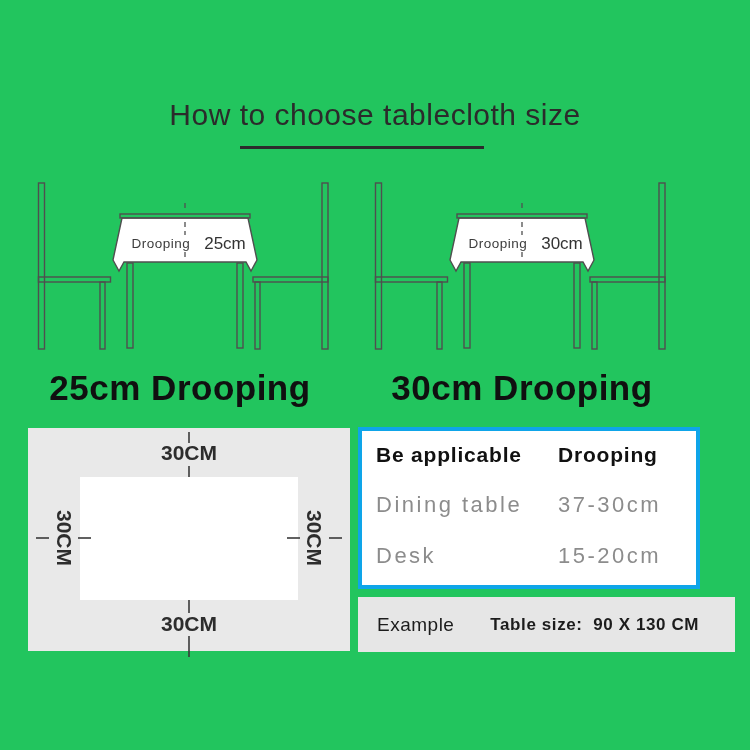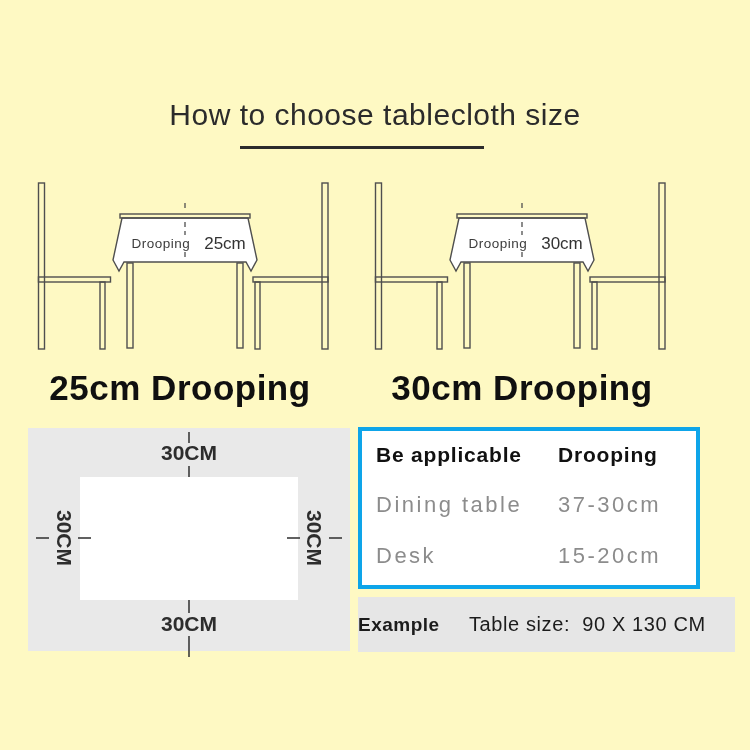--- a/index.html
+++ b/index.html
@@ -1,16 +1,16 @@
 <!DOCTYPE html>
 <html><head>
 <meta charset="utf-8">
 <style>
   html,body{margin:0;padding:0;background:#fff;}
-  .canvas{position:relative;width:750px;height:750px;background:#fef9c3;overflow:hidden;
+  .canvas{position:relative;width:750px;height:750px;background:#22c55e;overflow:hidden;
           font-family:"Liberation Sans",sans-serif;color:#1c1c1c;}
 
   .title{position:absolute;left:0;top:98px;width:750px;text-align:center;
          font-size:30px;font-weight:400;color:#2b2b2b;letter-spacing:0.5px;}
   .title-underline{position:absolute;left:240px;top:146px;width:244px;height:3px;background:#2c2c2c;}
 
   svg.scene{position:absolute;width:320px;height:185px;}
   #scene1{left:20px;top:168px;}
   #scene2{left:357px;top:168px;}
   svg .ln{fill:none;stroke:#4f4f4f;stroke-width:1.4;}
@@ -36,23 +36,23 @@
               border:4px solid #0ea5e9;box-sizing:border-box;background:#fff;
               display:flex;flex-direction:column;justify-content:space-between;
               padding:12px 0 16px 0;}
   .st-row{display:flex;align-items:baseline;}
   .st-c1{width:196px;padding-left:14px;box-sizing:border-box;}
   .st-header span{font-size:21px;font-weight:bold;color:#111;letter-spacing:0.8px;}
   .st-data span{font-size:22px;color:#8c8c8c;letter-spacing:2.5px;}
 
   .example-box{position:absolute;left:358px;top:597px;width:377px;height:55px;
                background:#e6e6e6;display:flex;align-items:center;box-sizing:border-box;}
-  .example-label{font-size:19px;font-weight:bold;color:#1c1c1c;letter-spacing:0.5px;}
+  .example-label{font-size:19px;font-weight:normal;color:#1c1c1c;letter-spacing:0.5px;margin-left:19px;}
   .example-lines{flex:1;display:flex;flex-direction:column;align-items:center;
-                 font-size:20px;font-weight:normal;color:#1c1c1c;line-height:23px;
+                 font-size:17px;font-weight:bold;color:#1c1c1c;line-height:23px;
                  letter-spacing:0.6px;white-space:pre-wrap;}
 </style>
 </head>
 <body>
 
 <div class="canvas">
 
   <div class="title">How to choose tablecloth size</div>
   <div class="title-underline"></div>
 

